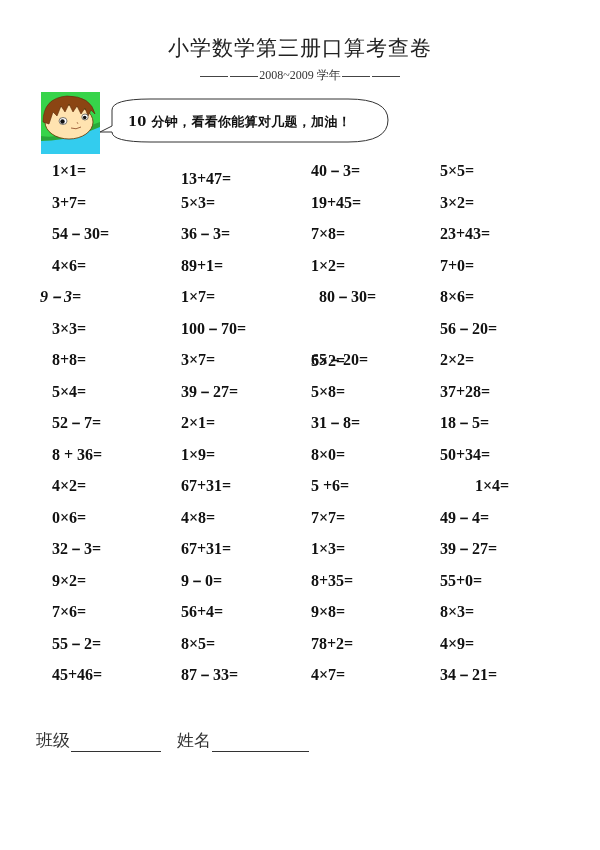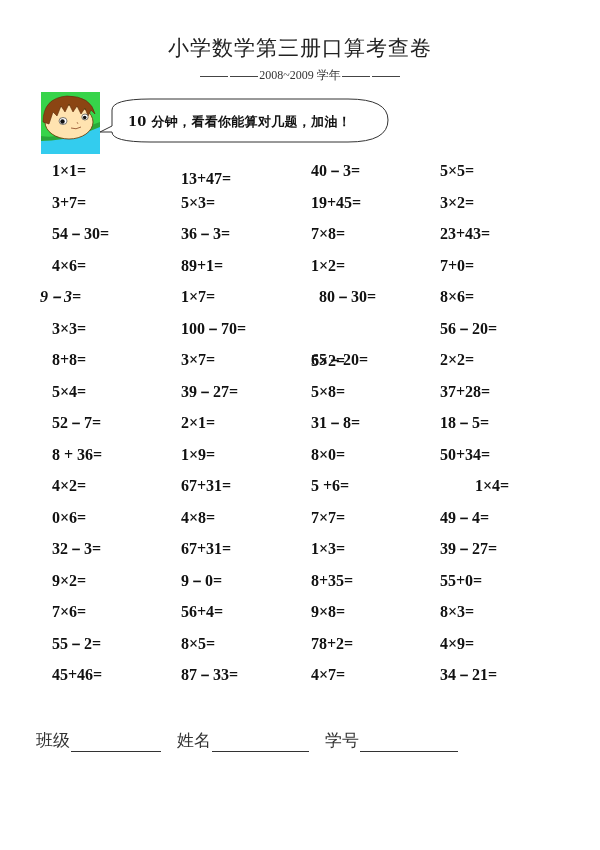--- a/index.html
+++ b/index.html
@@ -128,17 +128,13 @@
 
 <div class="footer">
   <div class="field" style="left:36px">
     <span class="label">班级</span>
     <span class="line" style="width:90px"></span>
   </div>
   <div class="field" style="left:177px">
     <span class="label">姓名</span>
     <span class="line" style="width:97px"></span>
   </div>
-  <div class="field" style="left:325px">
-    <span class="label">学号</span>
-    <span class="line" style="width:98px"></span>
-  </div>
 </div>
 
 </body></html>

